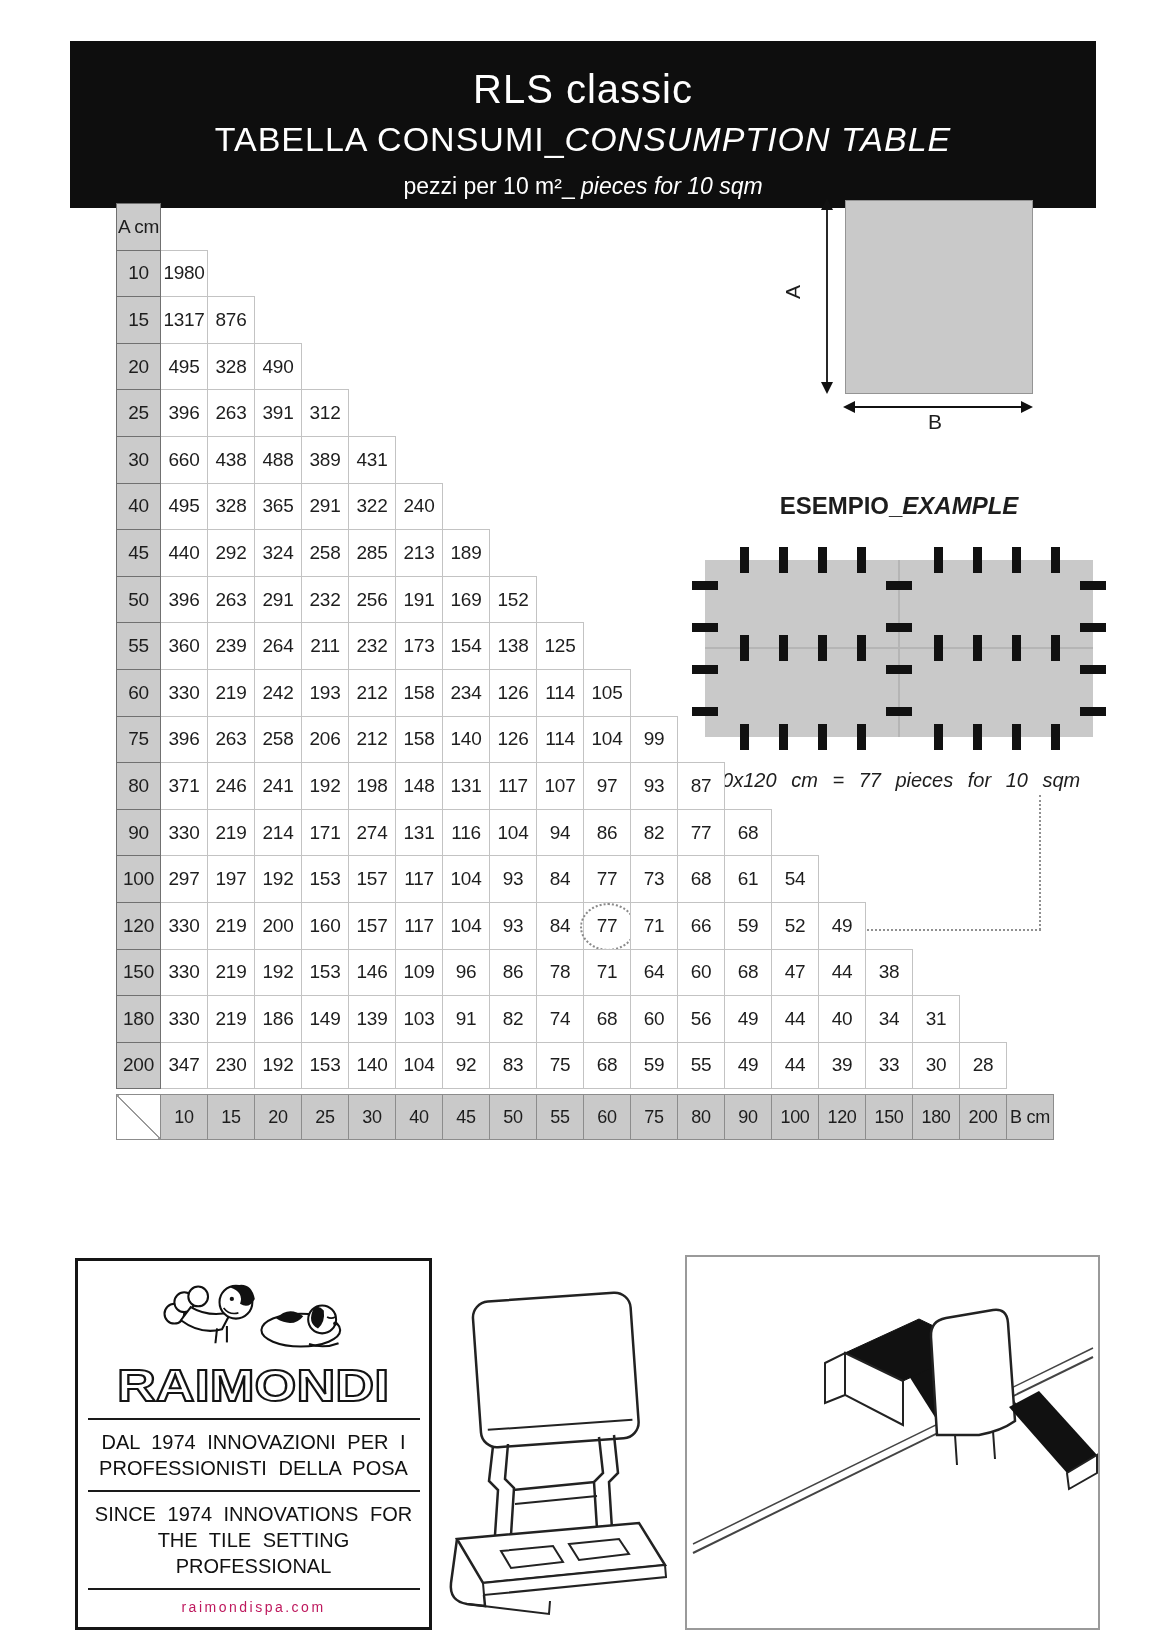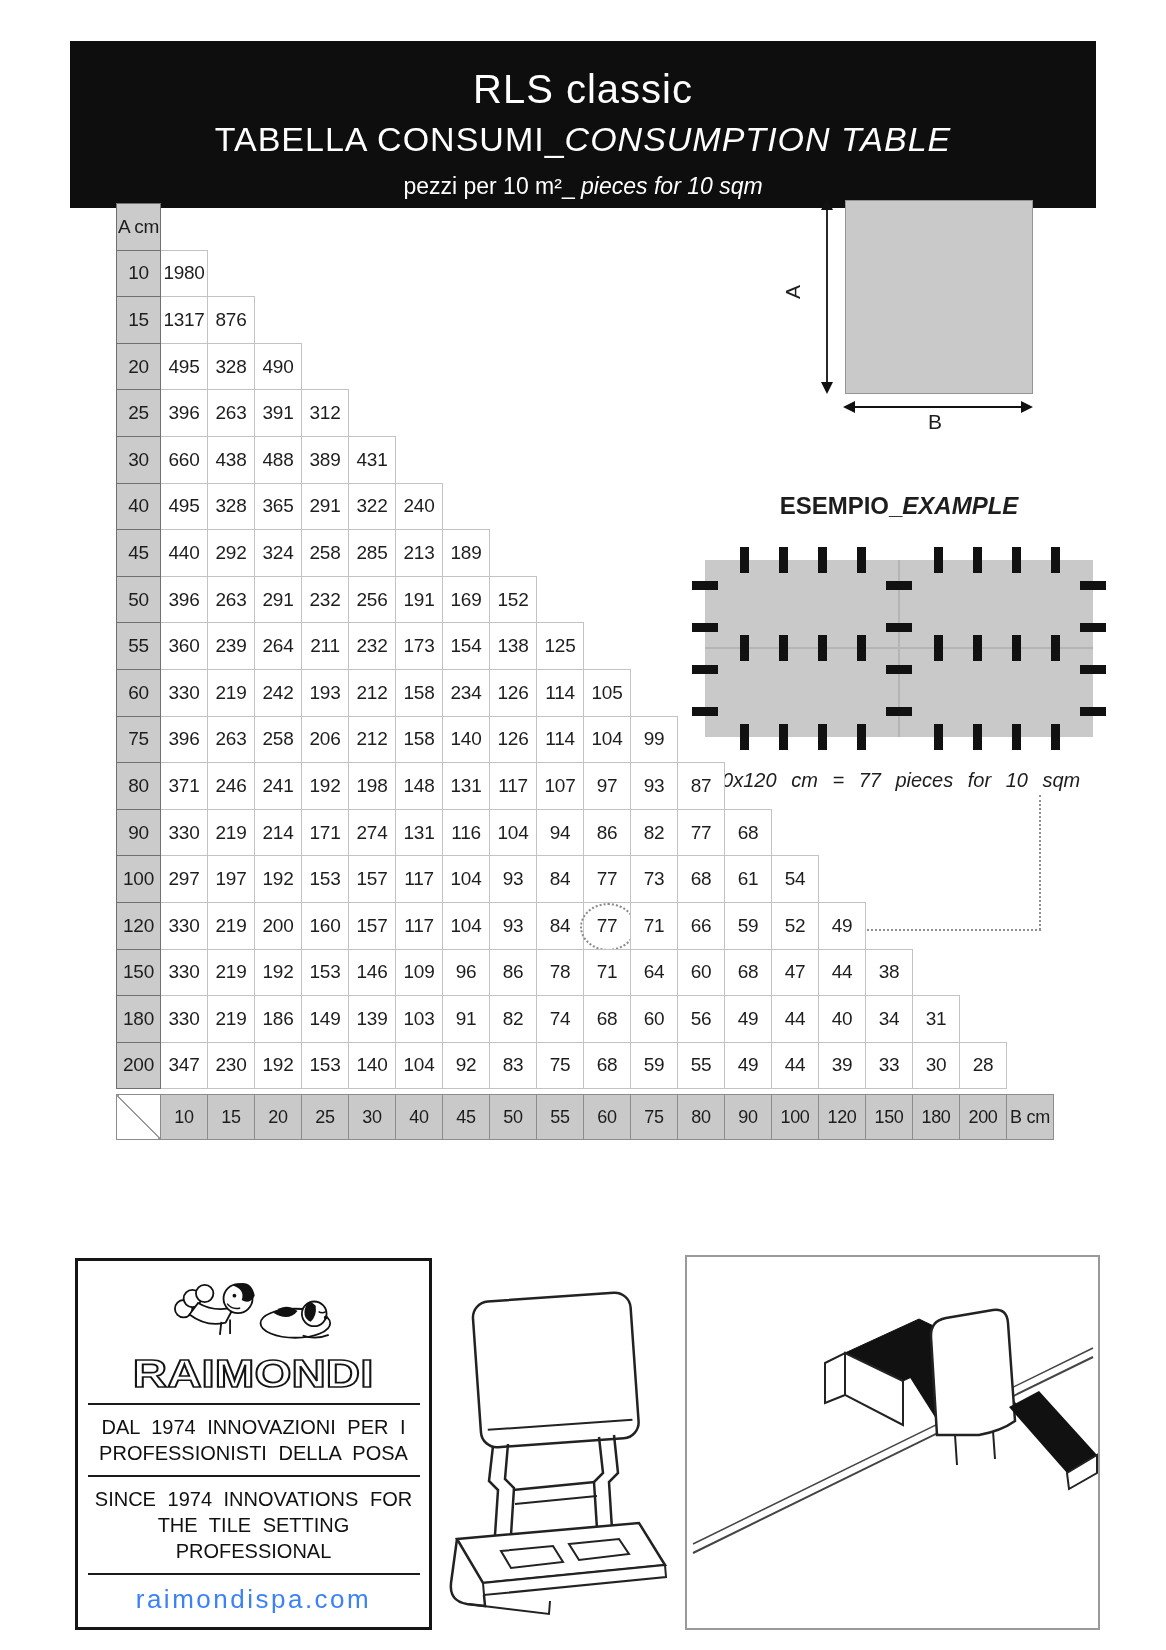--- a/index.html
+++ b/index.html
@@ -49,21 +49,21 @@
   .clip-bar{position:absolute;background:#111;}
   .cap1{position:absolute;left:711px;top:742px;width:382px;font-size:20px;word-spacing:9px;}
   .cap2{position:absolute;left:711px;top:769px;width:382px;font-size:20px;word-spacing:9px;font-style:italic;}
 
   
   .logo-box{position:absolute;left:75px;top:1258px;width:357px;height:372px;box-sizing:border-box;
             border:3px solid #151515;display:flex;flex-direction:column;align-items:center;
             justify-content:space-between;padding:10px 10px 12px;gap:9px;}
   .rule{width:332px;border-top:2px solid #1a1a1a;height:0;}
   .tag{font-size:20px;line-height:1.3;text-align:center;word-spacing:6px;color:#111;}
-  .site{font-size:26px;letter-spacing:2.5px;color:#3b82f6;}
+  .site{font-size:14px;letter-spacing:2.5px;color:#be185d;}
 
   
   .clip-drawing{position:absolute;left:437px;top:1283px;}
   .wedge-box{position:absolute;left:685px;top:1255px;width:415px;height:375px;box-sizing:border-box;
              border:2px solid #9a9a9a;}
 </style>
 </head>
 <body>
 
 <div class="sheet">

